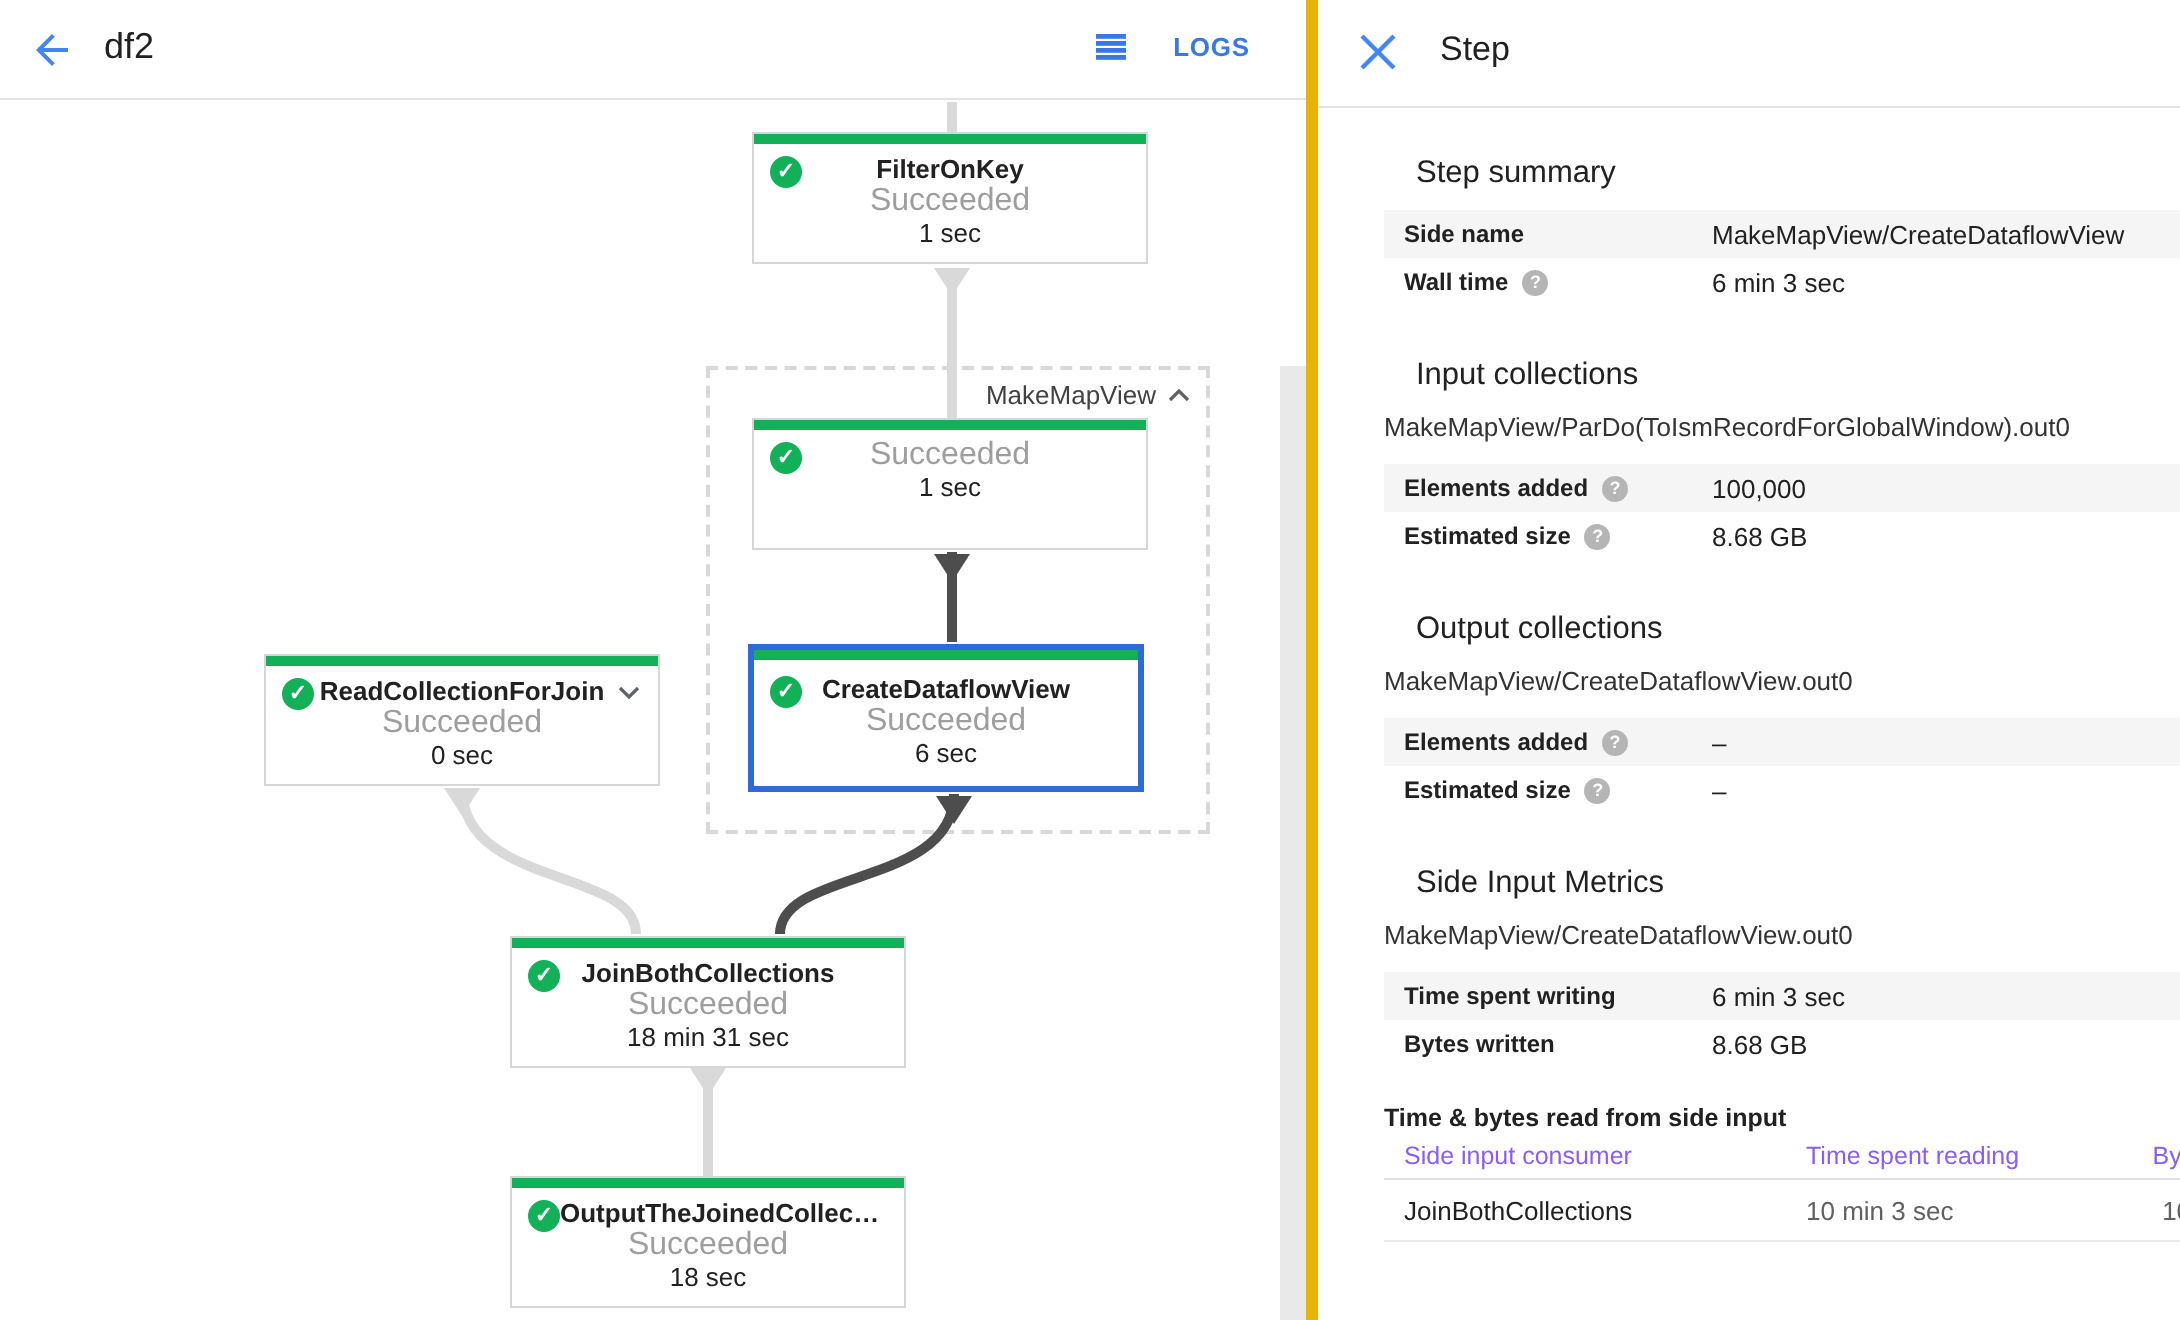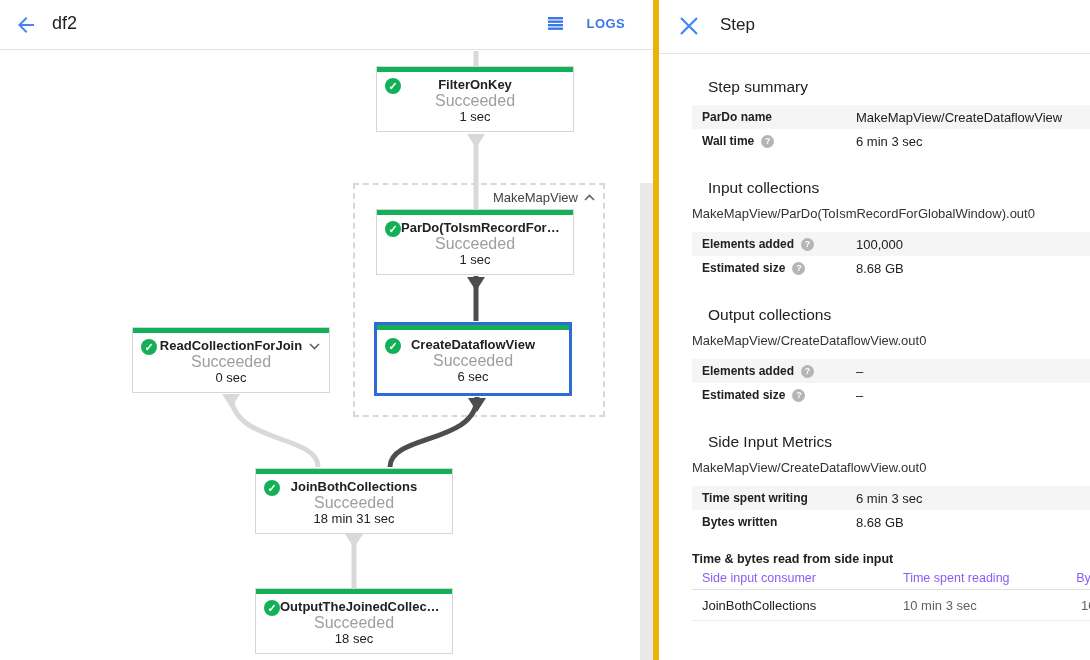--- a/index.html
+++ b/index.html
@@ -127,21 +127,20 @@
       <div class="bar"></div>
       <span class="check">✓</span>
       <div class="ntitle">FilterOnKey</div>
       <div class="nstatus">Succeeded</div>
       <div class="ntime">1 sec</div>
     </div>
 
     <div class="node" style="left:376px;top:159px;">
       <div class="bar"></div>
       <span class="check">✓</span>
-      <div class="ntitle">ParDo(ToIsmRecordFor…</div>
       <div class="nstatus">Succeeded</div>
       <div class="ntime">1 sec</div>
     </div>
 
     <div class="node selected" style="left:374px;top:272px;">
       <div class="bar"></div>
       <span class="check">✓</span>
       <div class="ntitle">CreateDataflowView</div>
       <div class="nstatus">Succeeded</div>
       <div class="ntime">6 sec</div>
@@ -185,21 +184,21 @@
       <path d="M2 2 L18 18 M18 2 L2 18" stroke="#4285f4" stroke-width="2.2" fill="none"></path>
     </svg>
     <div class="panel-title">Step</div>
   </div>
 
   <div class="panel-body">
 
     <div class="sec-h">Step summary</div>
     <div class="kv odd">
       <div class="k">
-          <span>ParDo name</span>
+          <span>Side name</span>
         </div>
       <div class="v">MakeMapView/CreateDataflowView</div>
     </div>
     <div class="kv">
       <div class="k">
           <span>Wall time</span>
           <span class="help">?</span>
         </div>
       <div class="v">6 min 3 sec</div>
     </div>

